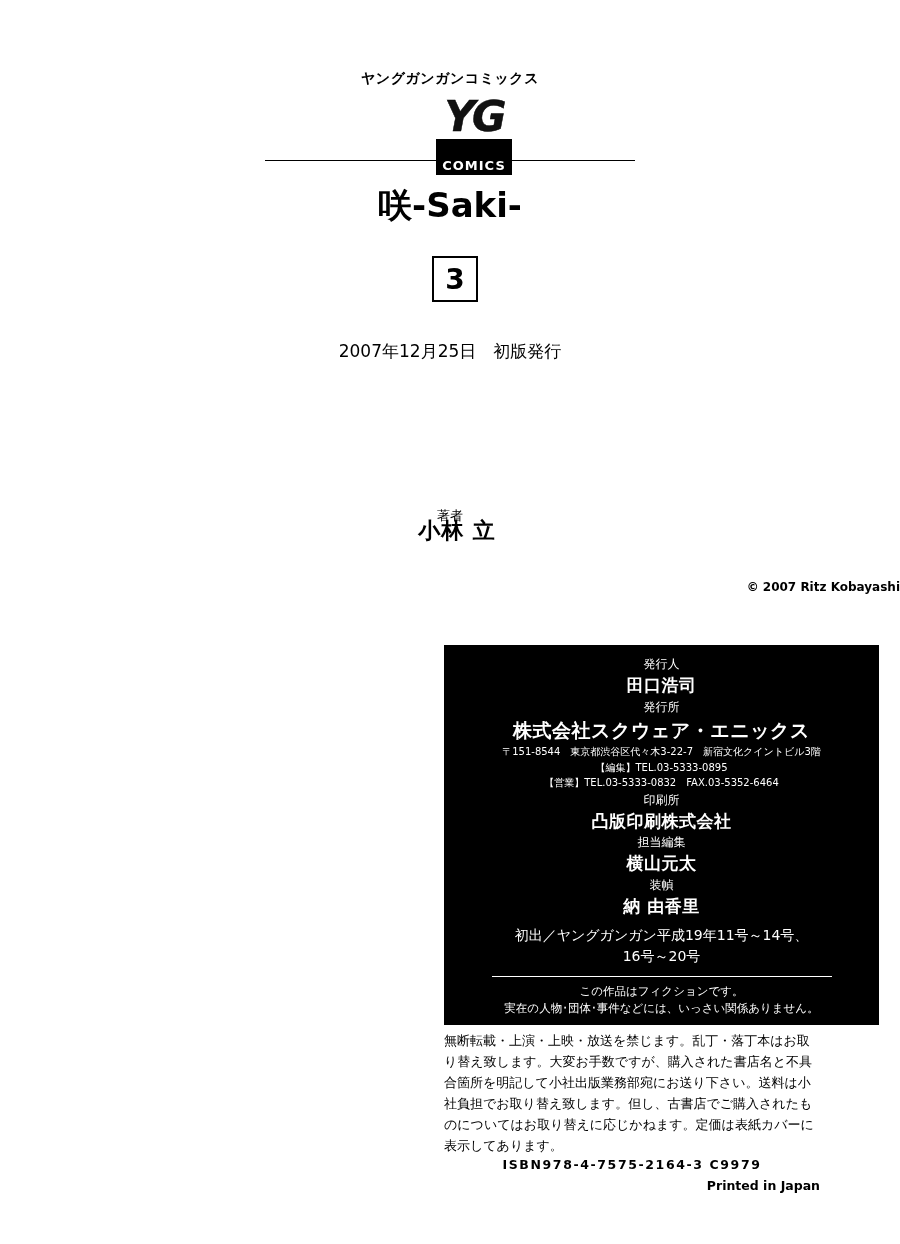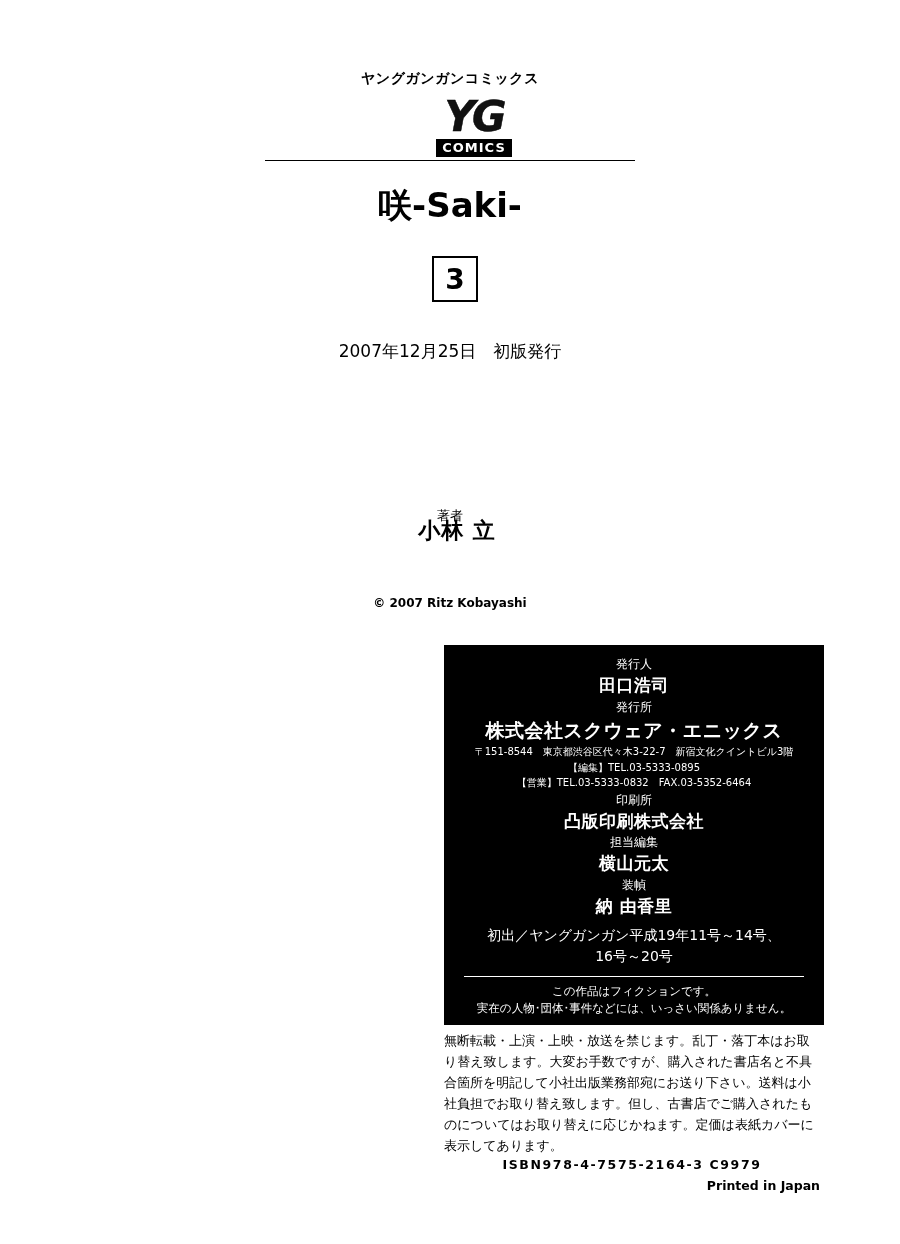--- a/index.html
+++ b/index.html
@@ -53,21 +53,21 @@
     color: #111;
     -webkit-text-stroke: 0.5px #000;
   }
   .yg-logo .yg-sub {
     margin-top: 1px;
     font-size: 13px;
     font-weight: bold;
     letter-spacing: 1px;
     background: #000;
     color: #fff;
-    padding: 1px 6px 2px 6px;
+    padding: 19px 6px 2px 6px;
   }
 
   .rule {
     position: absolute;
     top: 160px;
     left: 443px;
     width: 370px;
     height: 1px;
     background: #000;
     transform: translateX(-50%);
@@ -128,34 +128,34 @@
     left: 0;
     right: 0;
     text-align: center;
     font-size: 22px;
     font-weight: bold;
     letter-spacing: 1px;
     padding-left: 14px;
   }
   .copyright {
     position: absolute;
-    top: 596px;
-    left: 0;
-    right: 0;
-    text-align: center;
+    top: 580px;
+    left: 0;
+    right: 0;
+    text-align: right;
     font-size: 12px;
     font-weight: bold;
   }
 
   
   .colophon {
     position: absolute;
     top: 645px;
     left: 444px;
-    width: 380px;
+    width: 435px;
     height: 380px;
     background: #000000;
     color: #ffffff;
     box-sizing: border-box;
     padding-top: 10px;
     text-align: center;
   }
   .colophon .lbl {
     font-size: 12px;
     line-height: 1.5;

